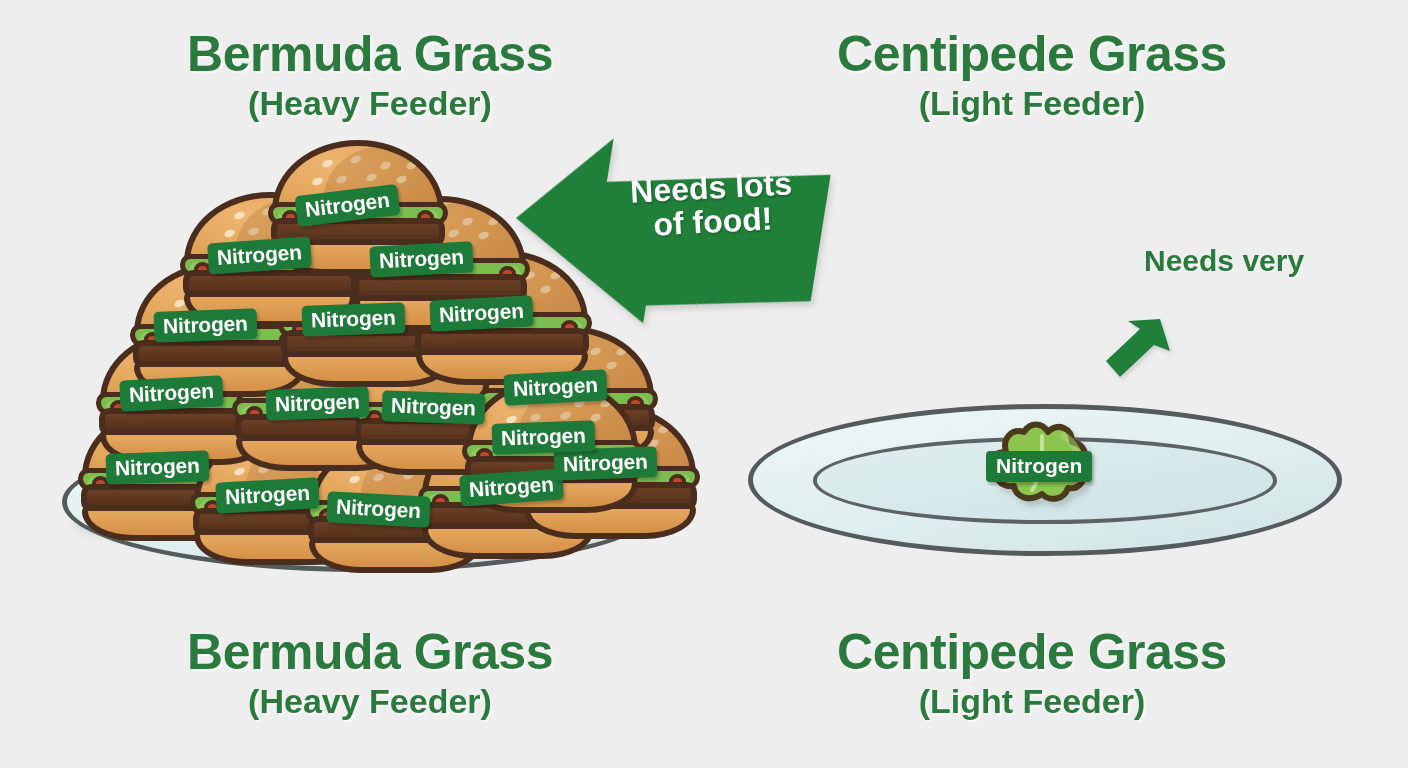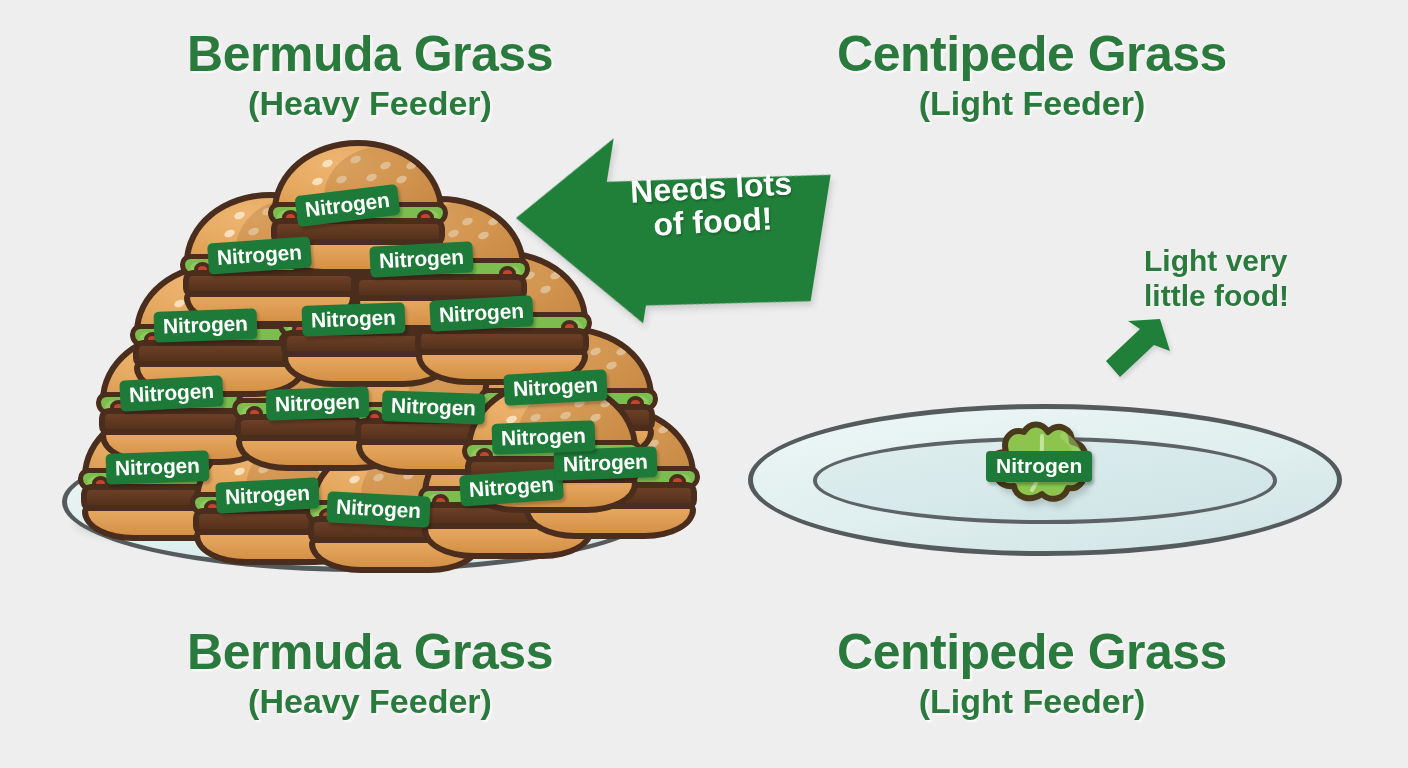--- a/index.html
+++ b/index.html
@@ -515,22 +515,21 @@
                C58 84 44 80 42 68 C28 70 20 58 26 48 C16 44 20 34 34 34 Z" fill="#8cc44e" stroke="#4a3a1c" stroke-width="6" stroke-linejoin="round"></path>
       <path d="M70 18 C70 38 70 58 60 72" fill="none" stroke="#c3e39a" stroke-width="4" stroke-linecap="round"></path>
       <path d="M68 46 C58 50 50 54 44 58" fill="none" stroke="#c3e39a" stroke-width="3.5" stroke-linecap="round"></path>
       <path d="M70 56 C80 58 88 60 94 62" fill="none" stroke="#c3e39a" stroke-width="3.5" stroke-linecap="round"></path>
       <path d="M92 18 C104 26 110 40 106 52" fill="none" stroke="#a9d678" stroke-width="8" stroke-linecap="round" opacity=".5"></path>
     </svg>
     <div id="leaf-nitrogen">Nitrogen</div>
   </div>
 
   <div id="right-note">
-    <span>Light very</span><br>
-    <span>little food!</span>
+    <span>Needs very</span><br>
   </div>
 
   <div id="small-arrow">
     <svg width="80" height="80" viewBox="0 0 80 80">
       <path d="M62 12 L72 44 L56 38 L22 70 L8 54 L42 22 L30 14 Z" fill="#20803a"></path>
     </svg>
   </div>
 
   <div class="heading" id="footer-left">
     <span class="main">Bermuda Grass</span>

